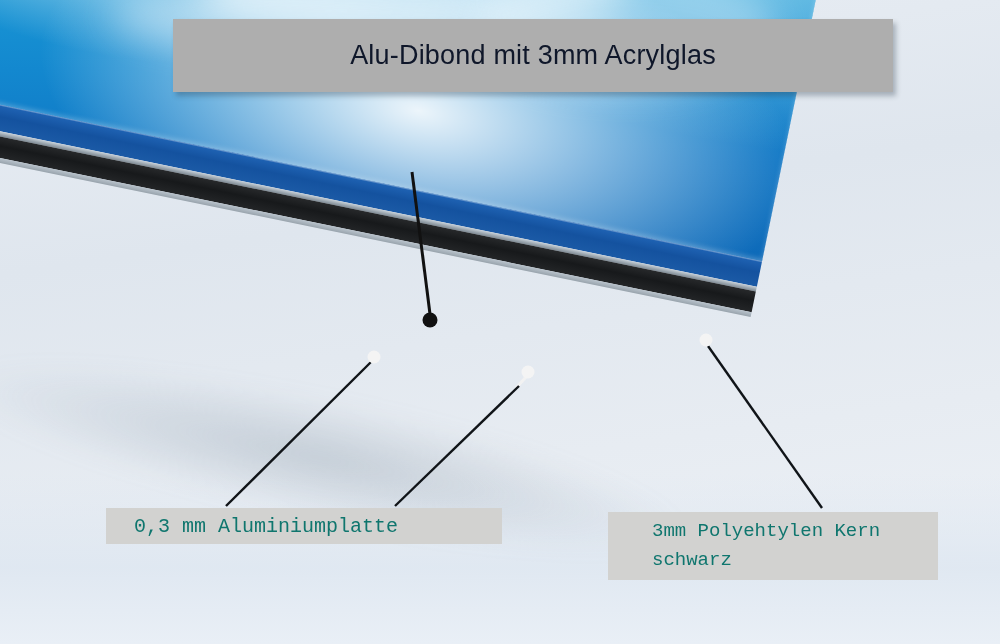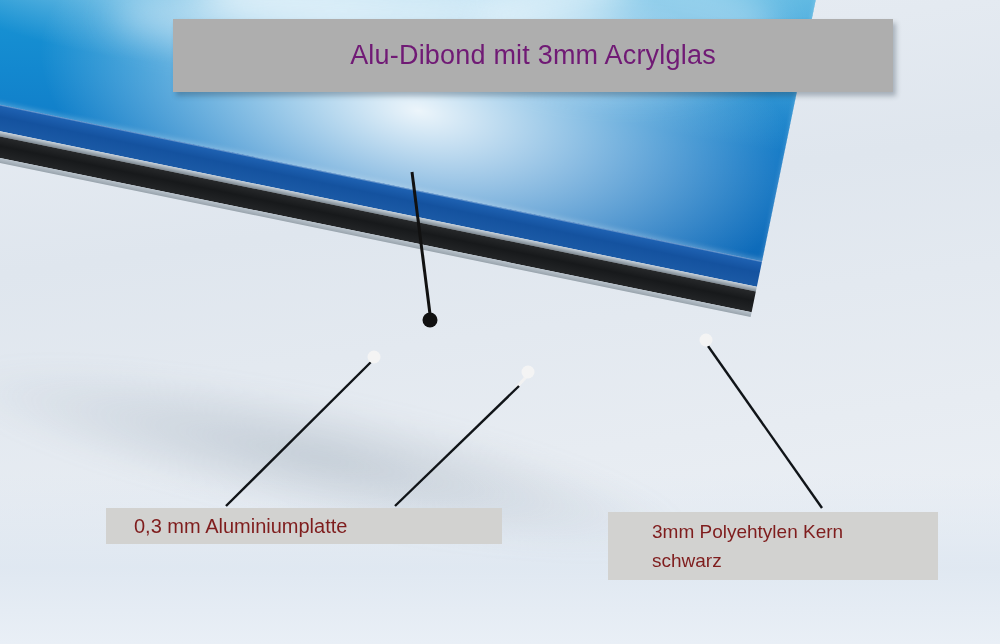--- a/index.html
+++ b/index.html
@@ -129,26 +129,27 @@
   
   .label{
     position:absolute;
     box-sizing:border-box;
     display:flex;
     align-items:center;
     white-space:pre-line;
   }
   .label-dark{
     background:#aeaeae;
-    color:#701a75;
+    color:#0f172a;
     box-shadow: 3px 4px 5px rgba(40,55,70,.32);
   }
   .label-light{
     background:#d2d2d0;
-    color:#7f1d1d;
+    color:#0f766e;
+    font-family:Liberation Mono, monospace;
   }
   #banner-title{
     left:173px; top:19px;
     width:720px; height:73px;
     justify-content:center;
     font-size:27px;
     letter-spacing:.2px;
   }
   #label-acryl{
     left:310px; top:138px;

